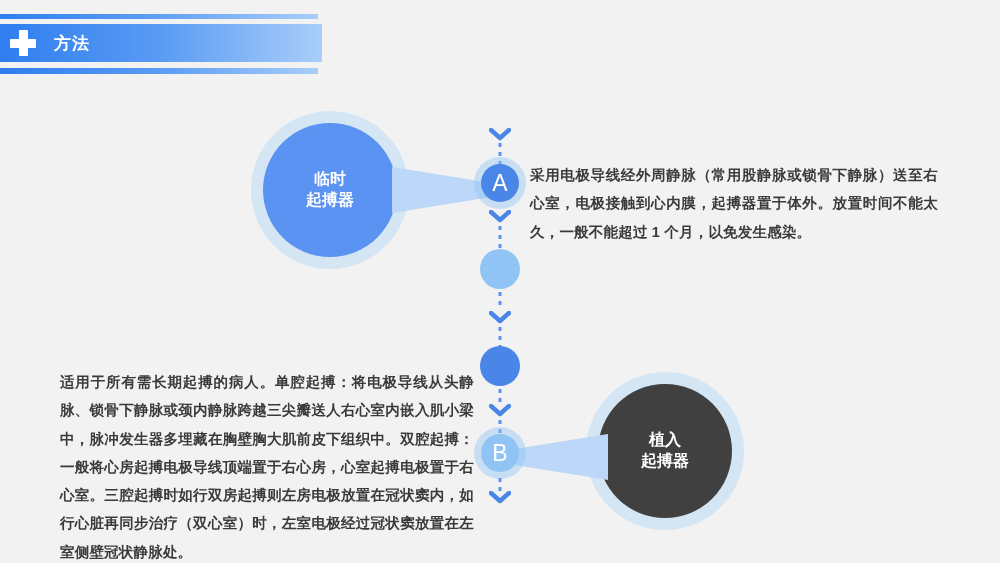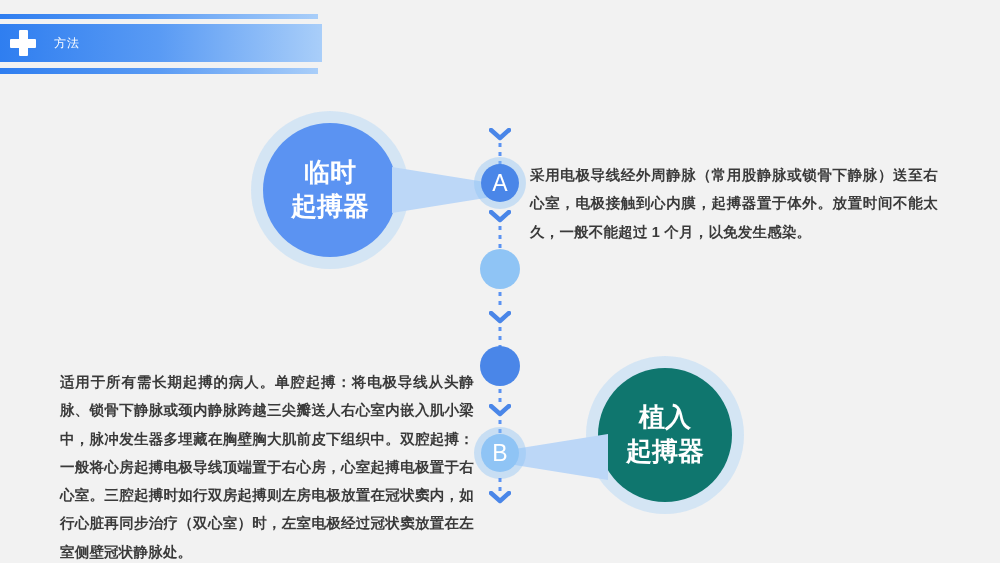--- a/index.html
+++ b/index.html
@@ -70,22 +70,22 @@
     height: 26px;
   }
   .cross-icon::after {
     left: 0;
     top: 8.5px;
     width: 26px;
     height: 9px;
   }
   #hdr-title {
     color: #ffffff;
-    font-size: 12px;
-    font-weight: normal;
+    font-size: 17px;
+    font-weight: bold;
     letter-spacing: 1px;
     margin-left: 18px;
     line-height: 1;
     text-align: center;
   }
 
   
   #timeline {
     position: absolute;
     left: 479px;
@@ -128,21 +128,21 @@
   
   .bubble {
     position: absolute;
     border-radius: 50%;
     display: flex;
     flex-direction: column;
     align-items: center;
     justify-content: center;
     color: #ffffff;
     font-weight: bold;
-    font-size: 26px;
+    font-size: 16px;
     line-height: 1.3;
     text-align: right;
   }
   .bubble.ring { box-shadow: 0 0 0 12px rgba(168,210,247,0.40); }
 
   
   .connector {
     position: absolute;
     height: 46px;
     background: #bcd7f7;
@@ -178,21 +178,21 @@
   </div>
   <div class="hdr-line-bottom"></div>
 </div>
 
 <div class="bubble ring" style="left:263px; top:123px; width:134px; height:134px; background:#5b93f2;">
   <span>临时</span>
   <span>起搏器</span>
 </div>
 <div class="connector left" style="left:392px; top:167px; width:98px;"></div>
 
-<div class="bubble ring" style="left:598px; top:368px; width:134px; height:134px; background:#0f766e;">
+<div class="bubble ring" style="left:598px; top:384px; width:134px; height:134px; background:#404040;">
   <span>植入</span>
   <span>起搏器</span>
 </div>
 <div class="connector right" style="left:510px; top:434px; width:98px;"></div>
 
 <div id="timeline">
 
   <div class="chevron" style="top:0px;">
     <svg width="22" height="13" viewBox="0 0 22 13">
       <path d="M2 2 L11 10 L20 2" fill="none" stroke="#4a86e8" stroke-width="4.5" stroke-linecap="round" stroke-linejoin="round"></path>

